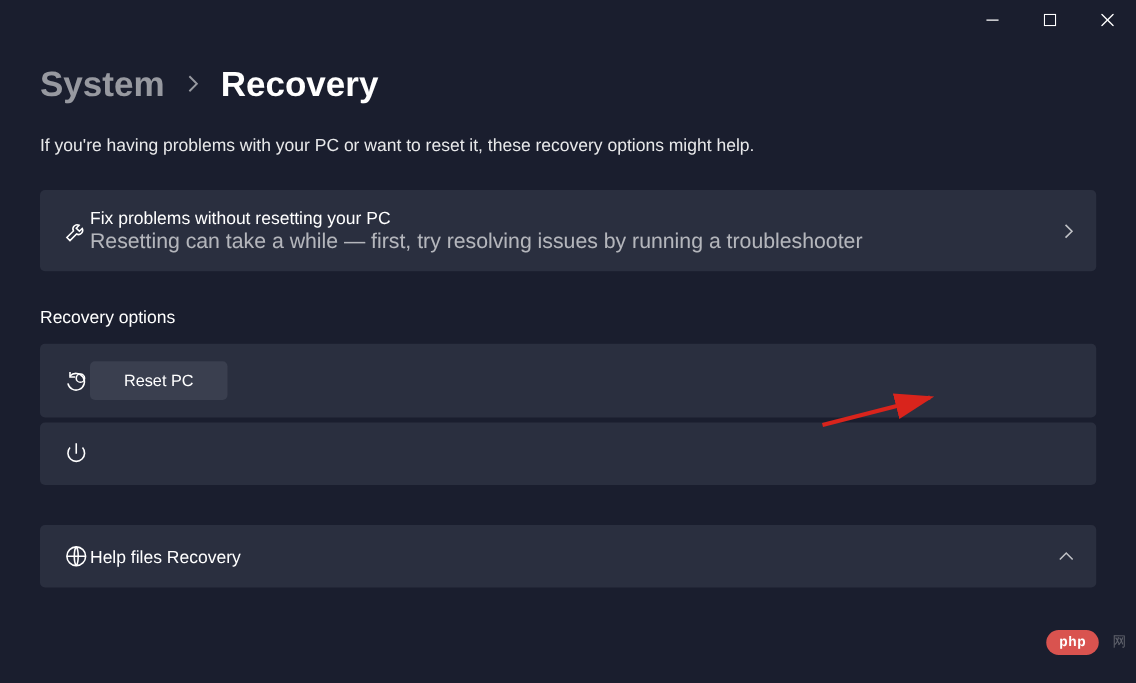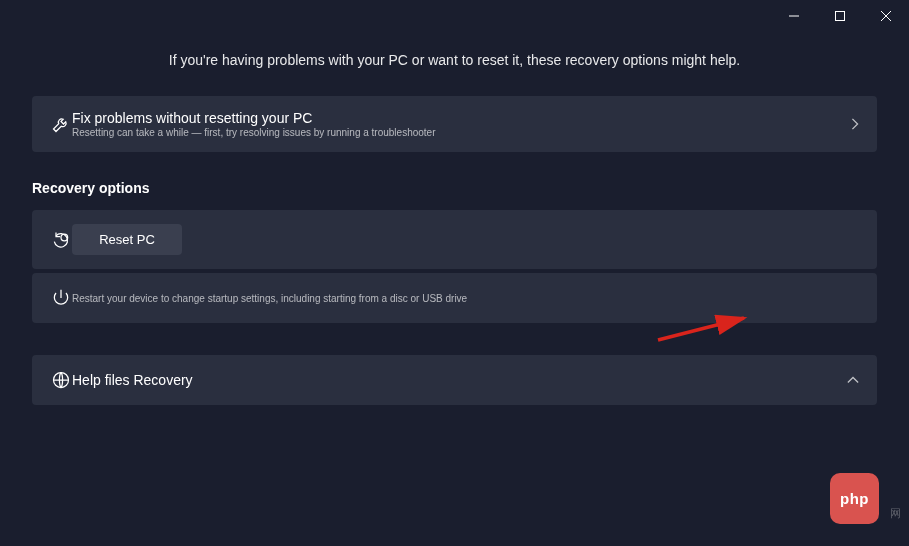--- a/index.html
+++ b/index.html
@@ -46,21 +46,20 @@
 }
 .bc-current {
   font-size: 28px;
   font-weight: 600;
   color: #ffffff;
 }
 .intro {
   font-size: 14px;
   color: rgba(255,255,255,0.9);
   margin-bottom: 28px;
-  text-align: center;
 }
 .card {
   background: #2a2f3f;
   border-radius: 4px;
   padding: 14px 18px;
   display: flex;
   align-items: center;
   margin-bottom: 4px;
 }
 .card-icon {
@@ -74,21 +73,21 @@
 }
 .card-text {
   flex: 1;
 }
 .card-title {
   font-size: 14px;
   color: #ffffff;
   margin-bottom: 1px;
 }
 .card-sub {
-  font-size: 10px;
+  font-size: 17px;
   color: rgba(255,255,255,0.65);
 }
 .card-right {
   display: flex;
   align-items: flex-end;
   gap: 12px;
 }
 .chevron {
   color: rgba(255,255,255,0.7);
 }
@@ -97,40 +96,40 @@
   border: none;
   color: #ffffff;
   padding: 8px 20px;
   border-radius: 4px;
   font-size: 13px;
   cursor: pointer;
   min-width: 110px;
 }
 .section-title {
   font-size: 14px;
-  font-weight: 700;
+  font-weight: 400;
   margin: 28px 0 14px 0;
   color: #ffffff;
 }
 .spacer { height: 28px; }
 .arrow-annotation {
   position: absolute;
   left: 656px;
   top: 304px;
   pointer-events: none;
 }
 .watermark {
   position: absolute;
   right: 30px;
   bottom: 22px;
   background: #d9534f;
   color: #fff;
-  font-size: 15px;
+  font-size: 11px;
   font-weight: bold;
-  padding: 17px 10px;
+  padding: 4px 10px;
   border-radius: 10px;
   letter-spacing: 0.5px;
 }
 .watermark-text {
   position: absolute;
   right: 8px;
   bottom: 25px;
   color: rgba(200,200,200,0.4);
   font-size: 11px;
 }
@@ -152,20 +151,29 @@
   <div class="win-btn">
     <svg width="10" height="10" viewBox="0 0 10 10">
         <line x1="0" y1="0" x2="10" y2="10" stroke="currentColor" stroke-width="1"></line>
         <line x1="10" y1="0" x2="0" y2="10" stroke="currentColor" stroke-width="1"></line>
       </svg>
   </div>
 </div>
 
 <div class="content">
 
+  <div class="breadcrumb">
+    <span class="bc-parent">System</span>
+    <span class="bc-sep">
+      <svg width="9" height="14" viewBox="0 0 8 14">
+          <path d="M1 1 L7 7 L1 13" fill="none" stroke="currentColor" stroke-width="1.5"></path>
+        </svg>
+    </span>
+    <span class="bc-current">Recovery</span>
+  </div>
 
   <p class="intro">If you're having problems with your PC or want to reset it, these recovery options might help.</p>
 
   <div class="card">
     <div class="card-icon">
       <svg width="20" height="20" viewBox="0 0 24 24" fill="none" stroke="currentColor" stroke-width="1.5">
           <path d="M14.7 6.3a4 4 0 0 0-5.4 5.4L3 18l3 3 6.3-6.3a4 4 0 0 0 5.4-5.4L15 12l-3-3 2.7-2.7z"></path>
         </svg>
     </div>
     <div class="card-text">
@@ -195,21 +203,20 @@
   </div>
 
   <div class="card">
     <div class="card-icon">
       <svg width="20" height="20" viewBox="0 0 24 24" fill="none" stroke="currentColor" stroke-width="1.5">
           <path d="M18 6a8 8 0 1 1-12 0"></path>
           <line x1="12" y1="2" x2="12" y2="12"></line>
         </svg>
     </div>
     <div class="card-text">
-      <div class="card-sub">Restart your device to change startup settings, including starting from a disc or USB drive</div>
     </div>
   </div>
 
   <div class="spacer"></div>
 
   <div class="card">
     <div class="card-icon">
       <svg width="20" height="20" viewBox="0 0 24 24" fill="none" stroke="currentColor" stroke-width="1.5">
           <circle cx="12" cy="12" r="9"></circle>
           <path d="M3 12h18M12 3c2.5 3 2.5 15 0 18M12 3c-2.5 3-2.5 15 0 18"></path>

